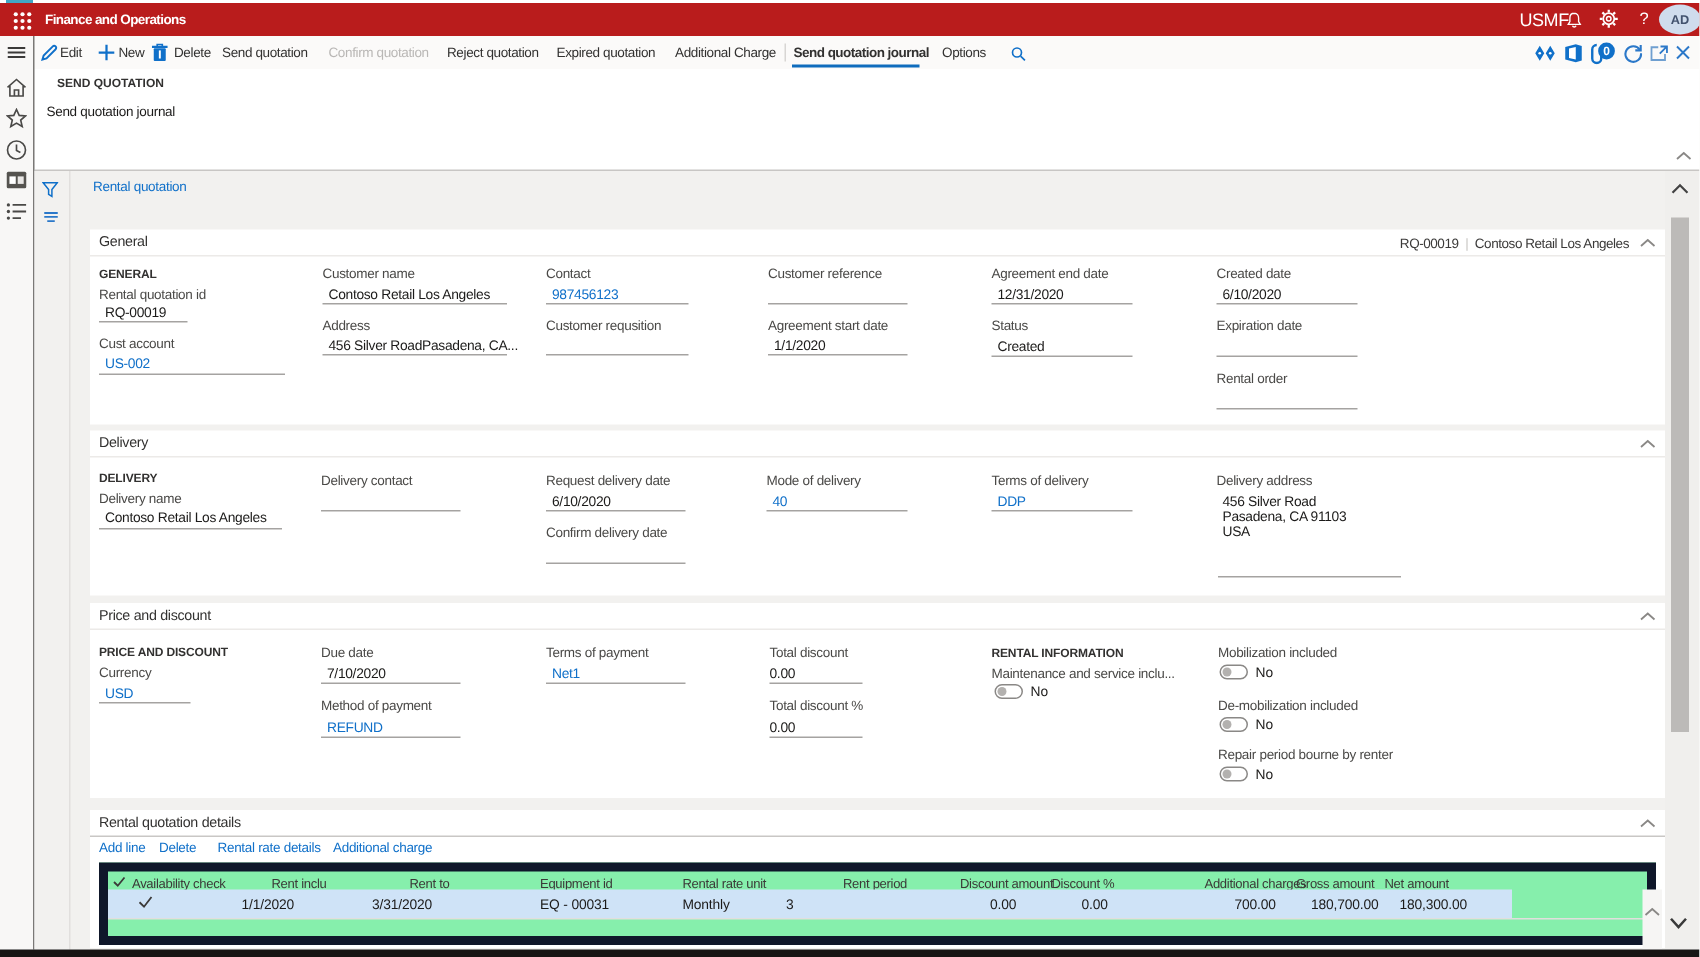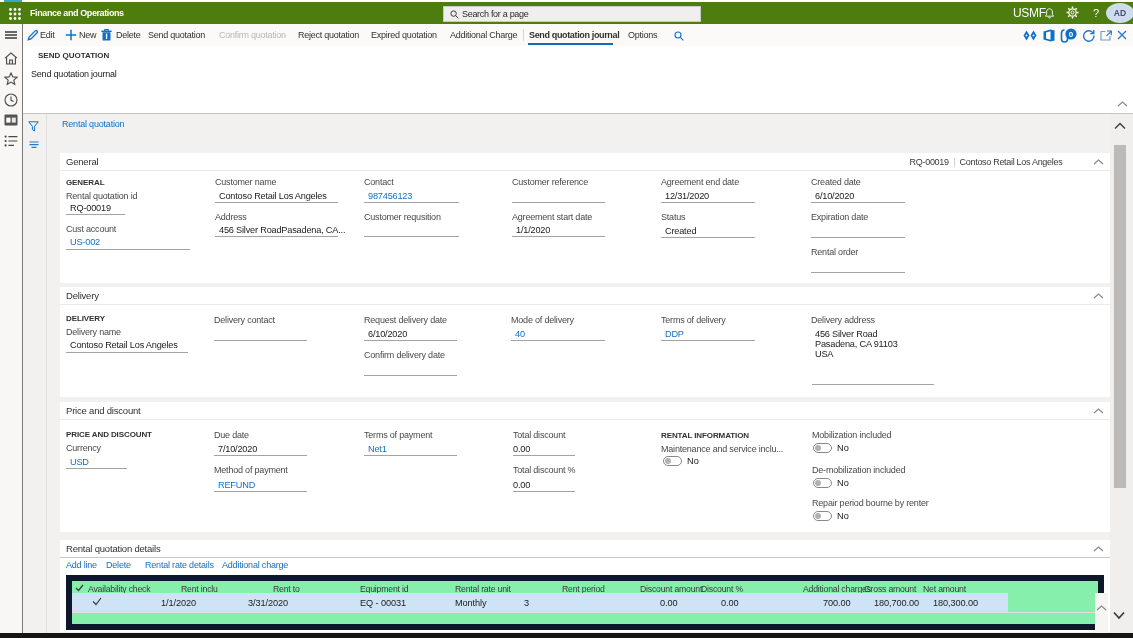--- a/index.html
+++ b/index.html
@@ -19,42 +19,35 @@
 .gc{position:absolute;font-size:9.2px;letter-spacing:-0.1px;color:#1c1b1a;white-space:nowrap;line-height:12px}
 .ra{text-align:left}
 </style>
 </head>
 <body>
 <div class="page">
 
 <div class="ab" style="left:0;top:0;width:1133px;height:2px;background:#fff"></div>
 <div class="ab" style="left:4px;top:0;width:18px;height:2px;background:#41a6c5"></div>
 
-<div class="ab" style="left:0;top:2px;width:1133px;height:22px;background:#4d7c0f">
+<div class="ab" style="left:0;top:2px;width:1133px;height:22px;background:#b91c1c">
   <svg class="ab" style="left:8px;top:5px" width="14" height="14" viewBox="0 0 14 14">
     <g fill="#fff">
       <circle cx="2.5" cy="2.5" r="1.4"></circle>
           <circle cx="7" cy="2.5" r="1.4"></circle>
           <circle cx="11.5" cy="2.5" r="1.4"></circle>
       <circle cx="2.5" cy="7" r="1.4"></circle>
           <circle cx="7" cy="7" r="1.4"></circle>
           <circle cx="11.5" cy="7" r="1.4"></circle>
       <circle cx="2.5" cy="11.5" r="1.4"></circle>
           <circle cx="7" cy="11.5" r="1.4"></circle>
           <circle cx="11.5" cy="11.5" r="1.4"></circle>
     </g>
   </svg>
   <div class="ab" style="left:30px;top:0;height:22px;line-height:22px;font-size:9px;letter-spacing:-0.4px;font-weight:700;color:#fff">Finance and Operations</div>
-  <div class="ab" style="left:443px;top:4px;width:256px;height:14px;background:#f0eff0;border:1px solid #c9c9c9">
-    <svg class="ab" style="left:6px;top:3px" width="9" height="9" viewBox="0 0 9 9">
-          <circle cx="3.6" cy="3.6" r="2.7" fill="none" stroke="#3b3a39" stroke-width="1"></circle>
-          <line x1="5.8" y1="5.8" x2="8.3" y2="8.3" stroke="#3b3a39" stroke-width="1"></line>
-        </svg>
-    <div class="ab" style="left:18px;top:0;height:14px;line-height:14px;font-size:9px;letter-spacing:-0.3px;color:#2b2a29">Search for a page</div>
-  </div>
   <div class="ab" style="left:1013px;top:0;height:22px;line-height:22px;font-size:12px;letter-spacing:-0.3px;color:#fff">USMF</div>
   <svg class="ab" style="left:1044px;top:6px" width="11" height="11" viewBox="0 0 11 11">
         <path d="M5.5 0.8 C3.6 0.8 2.6 2.2 2.6 4 L2.6 6.4 L1.5 8.2 L9.5 8.2 L8.4 6.4 L8.4 4 C8.4 2.2 7.4 0.8 5.5 0.8 Z" fill="none" stroke="#fff" stroke-width="0.9"></path>
         <path d="M4.3 9.2 A1.3 1.3 0 0 0 6.7 9.2" fill="none" stroke="#fff" stroke-width="0.9"></path>
       </svg>
   <svg class="ab" style="left:1066px;top:4px" width="13" height="13" viewBox="0 0 13 13">
         <circle cx="6.5" cy="6.5" r="3.7" fill="none" stroke="#fff" stroke-width="1.2"></circle>
         <circle cx="6.5" cy="6.5" r="1.5" fill="none" stroke="#fff" stroke-width="1"></circle>
         <g stroke="#fff" stroke-width="1.5">
           <line x1="6.5" y1="0.5" x2="6.5" y2="2.3"></line>
@@ -170,21 +163,21 @@
 <svg class="ab" style="left:28px;top:121px" width="11" height="11" viewBox="0 0 11 11">
       <path d="M0.8 0.8 H10.2 L6.6 5.4 V10 L4.4 8.6 V5.4 Z" fill="none" stroke="#1070c9" stroke-width="1"></path>
     </svg>
 <svg class="ab" style="left:29px;top:141px" width="10" height="8" viewBox="0 0 10 8">
       <path d="M0.5 1 H9.5 M0.5 3.6 H9.5 M2.5 6.4 H7.5" stroke="#2b78c9" stroke-width="1.2"></path>
     </svg>
 
 <div class="sec" style="top:153px;height:130px">
   <div class="ab" style="left:0;top:0;width:1050px;height:17px;border-bottom:1px solid #eceae8"></div>
   <div class="ab" style="left:6px;top:3px;font-size:9.5px;letter-spacing:-0.2px;color:#323130">General</div>
-  <div class="ab" style="left:826px;top:4px;width:200px;font-size:9px;letter-spacing:-0.3px;color:#3b3a39;text-align:center;white-space:nowrap">RQ-00019&nbsp; <span style="color:#c8c6c4">|</span>&nbsp; Contoso Retail Los Angeles</div>
+  <div class="ab" style="left:826px;top:4px;width:200px;font-size:9px;letter-spacing:-0.3px;color:#3b3a39;text-align:right;white-space:nowrap">RQ-00019&nbsp; <span style="color:#c8c6c4">|</span>&nbsp; Contoso Retail Los Angeles</div>
   <svg class="ab" style="left:1033px;top:6px" width="11" height="6" viewBox="0 0 11 6">
         <path d="M1 5 L5.5 1 L10 5" stroke="#8a8886" fill="none" stroke-width="1.2"></path>
       </svg>
   <div class="b" style="left:6px;top:24px">GENERAL</div>
   <div class="l" style="left:6px;top:38px">Rental quotation id</div>
   <div class="v" style="left:10px;top:49px">RQ-00019</div>
   <div class="u" style="left:6px;top:61px;width:59px"></div>
   <div class="l" style="left:6px;top:71px">Cust account</div>
   <div class="v lk" style="left:10px;top:83px">US-002</div>
   <div class="u" style="left:6px;top:96px;width:124px"></div>

